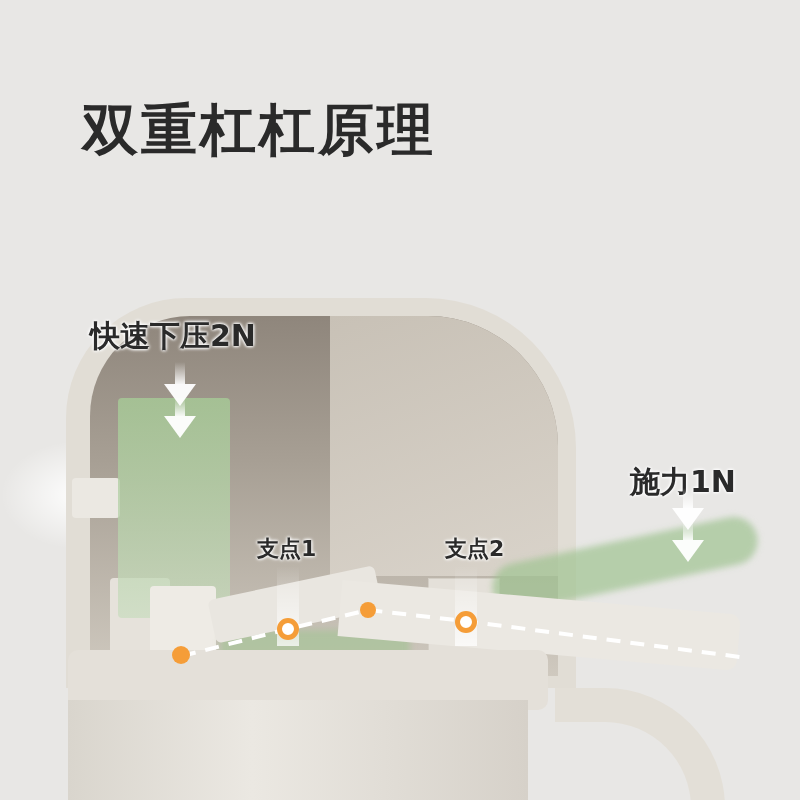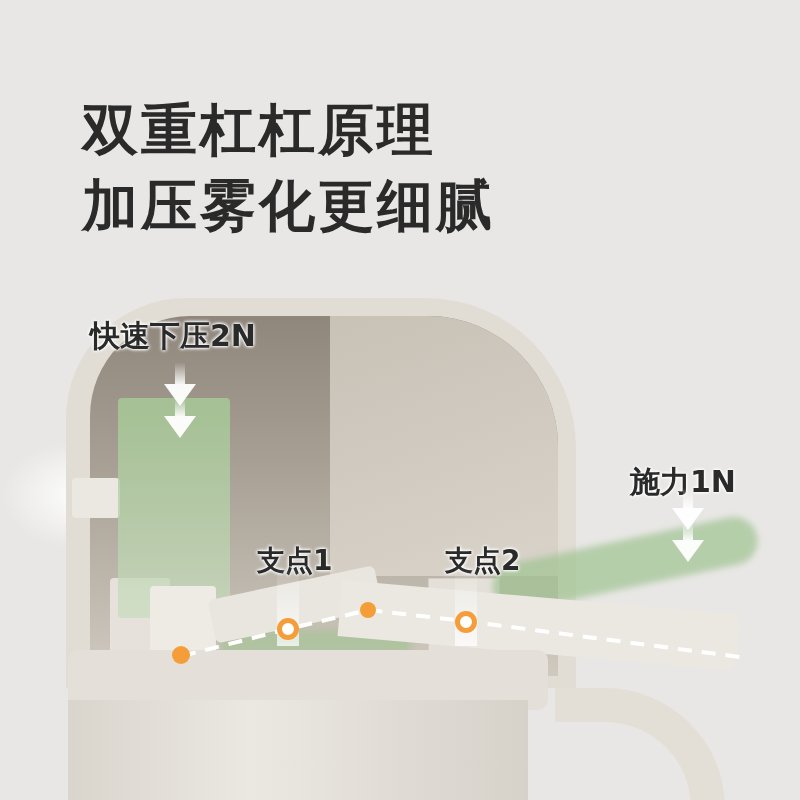--- a/index.html
+++ b/index.html
@@ -83,21 +83,21 @@
     .handle {
       position: absolute; left: 555px; top: 688px; width: 170px; height: 200px;
       border: 34px solid #e3dfd7; border-left: none; border-bottom: none;
       border-radius: 0 120px 0 0; box-sizing: border-box;
     }
     .label {
       position: absolute; font-size: 30px; font-weight: bold; color: #2a2a2a;
       text-shadow: 0 0 3px #fff, 0 0 3px #fff, 0 0 4px #fff;
       white-space: nowrap;
     }
-    .label-small { font-size: 28px; margin-top: 8px; }
+    .label-small { font-size: 22px; }
     .arrow {
       position: absolute; width: 0; height: 0;
       border-left: 16px solid transparent; border-right: 16px solid transparent;
       border-top: 22px solid rgba(255,255,255,0.95);
     }
     .arrow-stem {
       position: absolute; width: 10px;
       background: linear-gradient(180deg, rgba(255,255,255,0), rgba(255,255,255,0.9));
     }
     .guide {
@@ -109,21 +109,20 @@
       background: #f59d38; box-sizing: border-box;
     }
     .dot.ring { border: 5px solid #f59d38; background: #fff; }
     svg.dash { position: absolute; left: 0; top: 0; }
   </style>
 </head>
 <body>
 
 <div class="headline">
   <div>双重杠杠原理</div>
-  <div>加压雾化更细腻</div>
 </div>
 
 <div>
   <div class="spray"></div>
   <div class="lid"></div>
   <div class="lid-inner"></div>
   <div class="lid-inner-right"></div>
   <div class="nozzle"></div>
   <div class="pump-base"></div>
   <div class="pump-green"></div>

